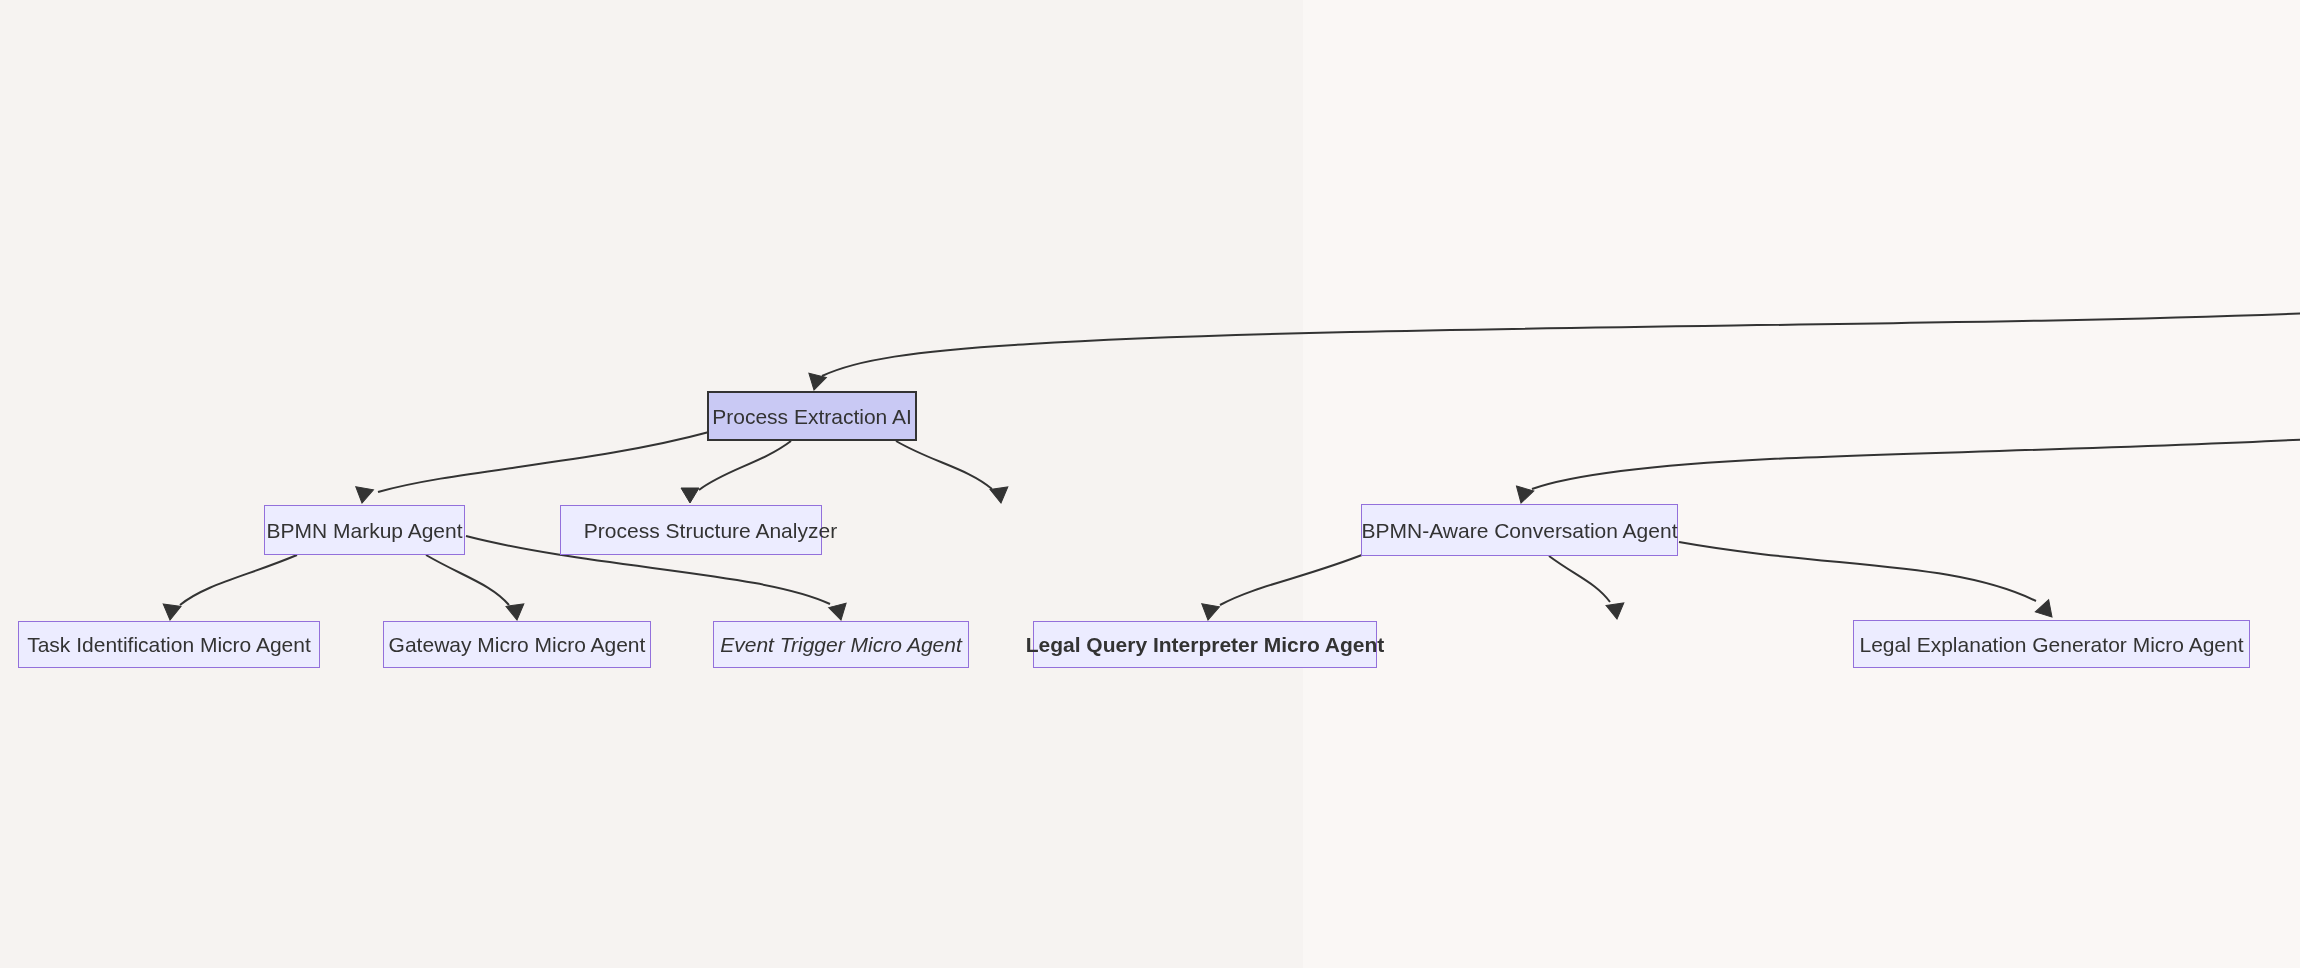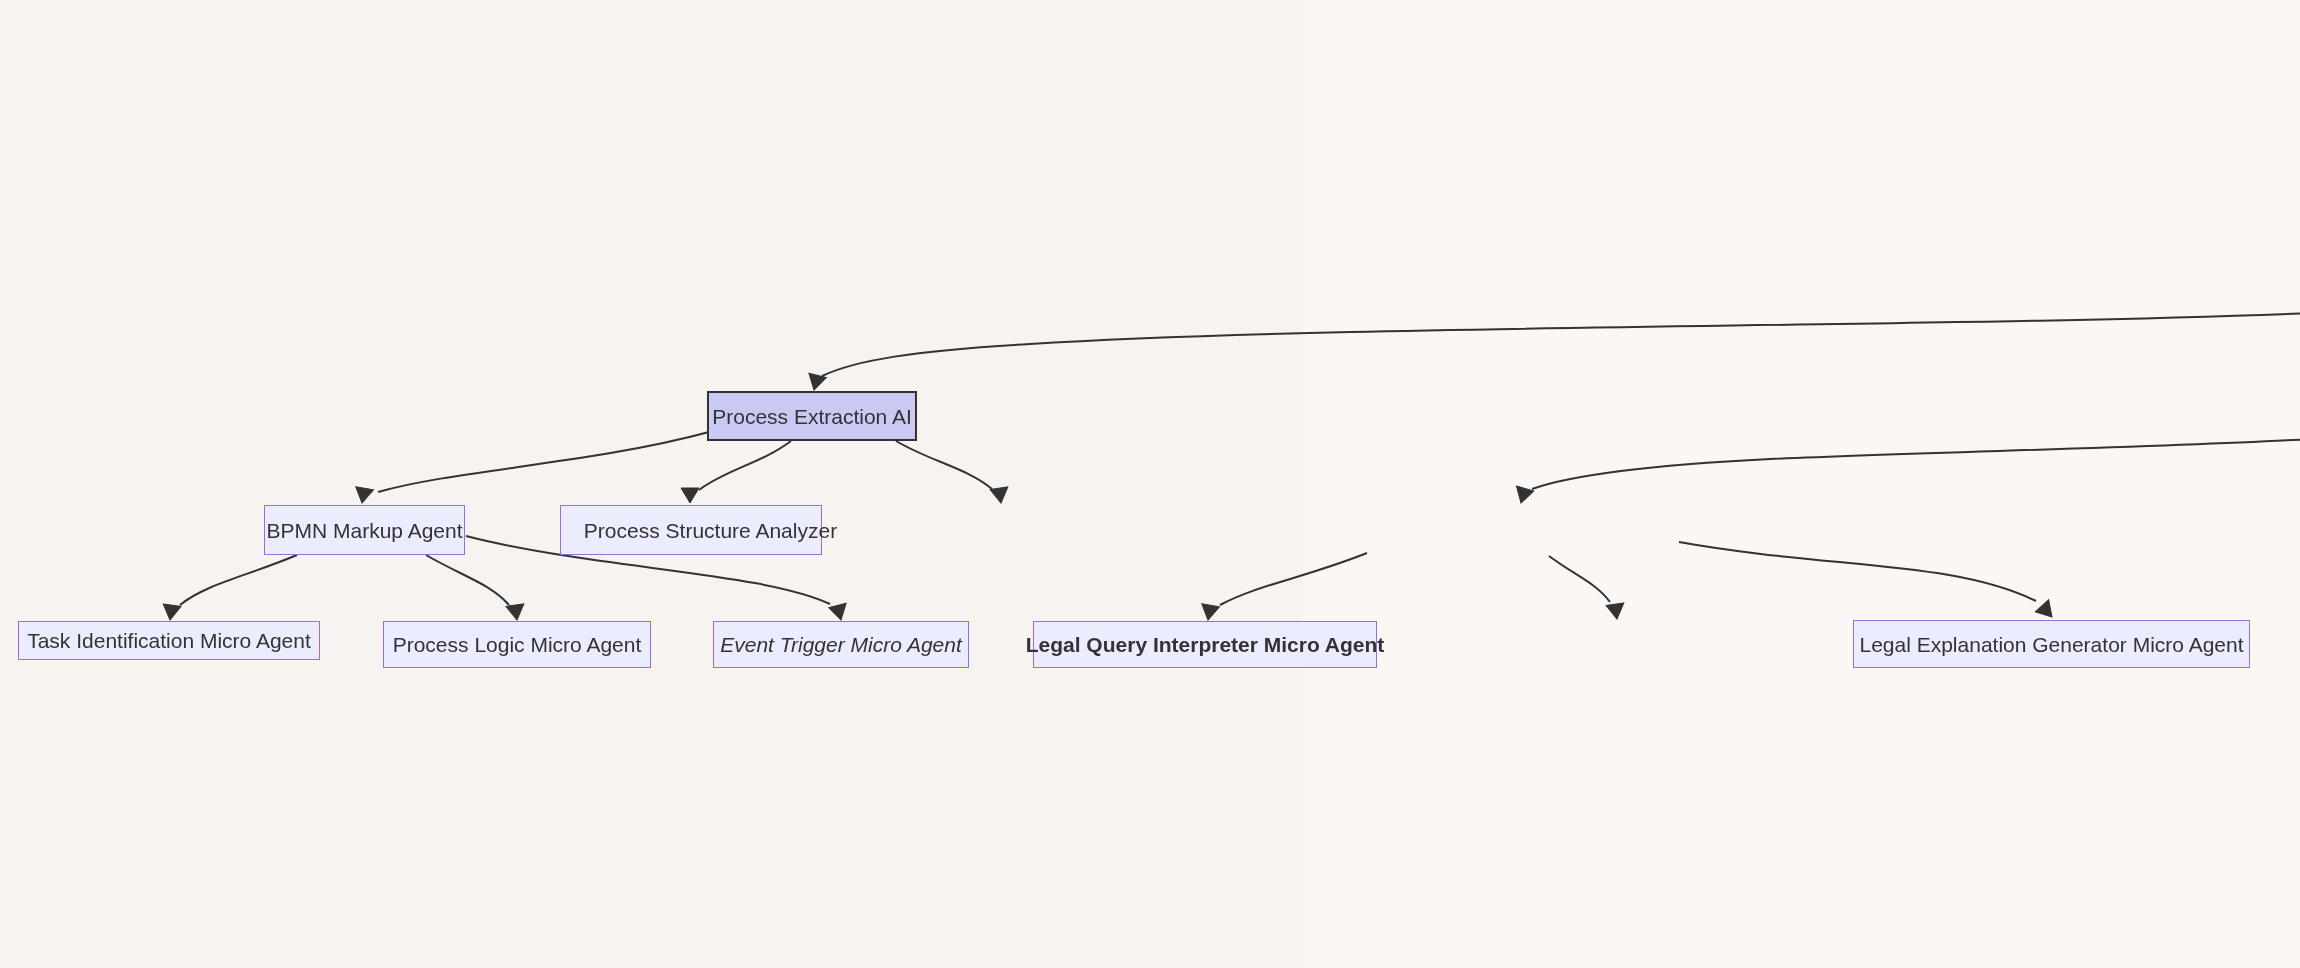--- a/index.html
+++ b/index.html
@@ -57,21 +57,21 @@
   .node.root {
     background: var(--root-fill, #c9c9f4);
     border: 2px solid var(--root-border, #333333);
   }
   
   .n0  { left: 707px;  top: 391px; width: 210px; height: 50px; }
   .n1  { left: 264px;  top: 505px; width: 201px; height: 50px; }
   .n2  { left: 560px;  top: 505px; width: 262px; height: 50px; padding-left: 39px; }
   .n3  { left: 887px;  top: 505px; width: 220px; height: 50px; }
   .n4  { left: 1361px; top: 504px; width: 317px; height: 52px; }
-  .n5  { left: 18px;   top: 621px; width: 302px; height: 39px; }
+  .n5  { left: 18px;   top: 621px; width: 302px; height: 47px; }
   .n6  { left: 383px;  top: 621px; width: 268px; height: 47px; }
   .n7  { left: 713px;  top: 621px; width: 256px; height: 47px; font-style: italic; }
   .n8  { left: 1033px; top: 621px; width: 344px; height: 47px; font-weight: bold; }
   .n9  { left: 1446px; top: 620px; width: 344px; height: 48px; }
   .n10 { left: 1853px; top: 620px; width: 397px; height: 48px; }
 </style>
 </head>
 <body>
 
 <div class="stage">
@@ -120,18 +120,19 @@
     </g>
     <g>
       <path class="edge" d="M 1679 542 C 1830 569 1952 560 2036 601"></path>
       <polygon class="arrow" points="2043,602 2061,602 2052,617" transform="rotate(-42 2052 617)"></polygon>
     </g>
   </svg>
 
   <div class="node root n0">Process Extraction AI</div>
   <div class="node n1">BPMN Markup Agent</div>
   <div class="node n2">Process Structure Analyzer</div>
+  <div class="node n4">BPMN-Aware Conversation Agent</div>
   <div class="node n5">Task Identification Micro Agent</div>
-  <div class="node n6">Process Logic Micro Agent</div>
+  <div class="node n6">Gateway Micro Micro Agent</div>
   <div class="node n7">Event Trigger Micro Agent</div>
   <div class="node n8">Legal Query Interpreter Micro Agent</div>
   <div class="node n10">Legal Explanation Generator Micro Agent</div>
 </div>
 
 </body></html>

